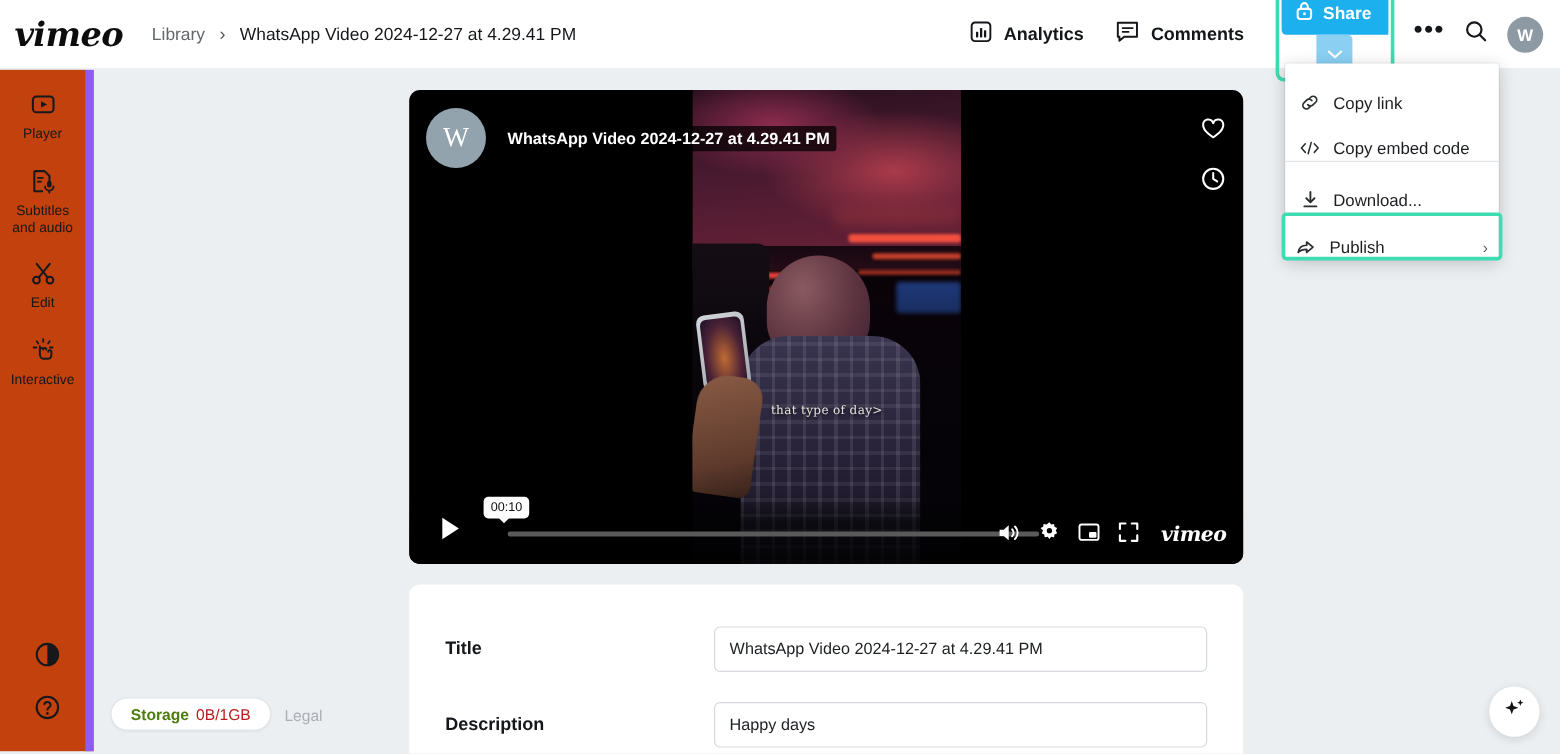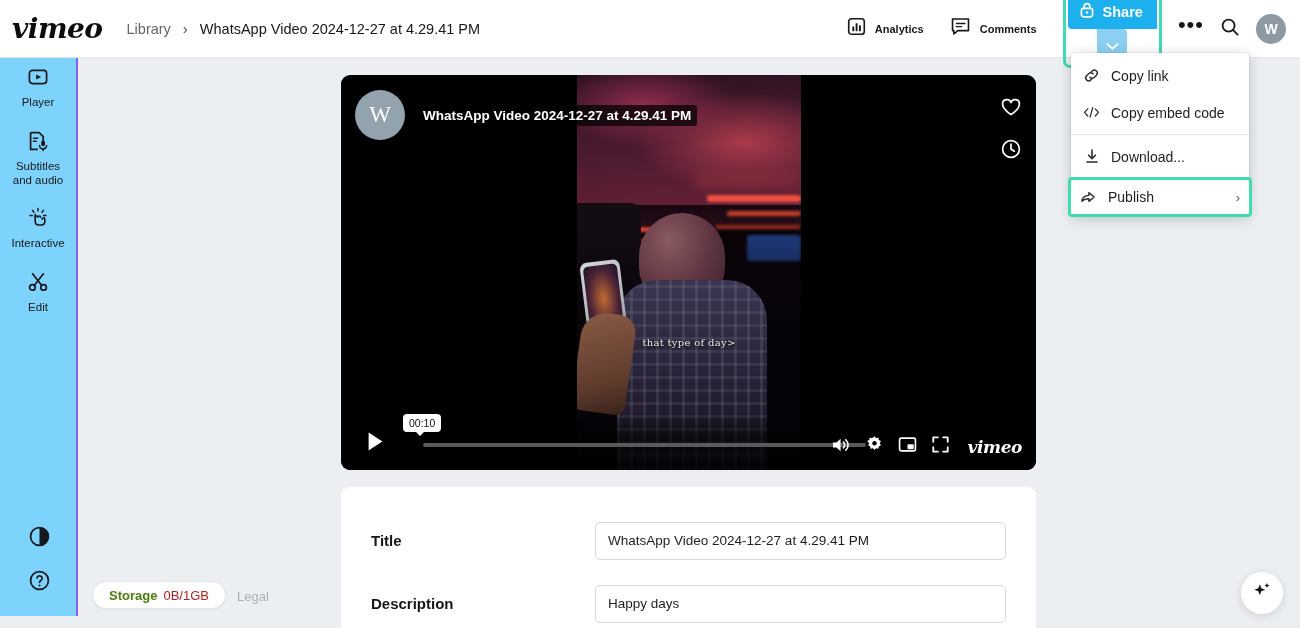--- a/index.html
+++ b/index.html
@@ -27,21 +27,21 @@
     letter-spacing: -0.5px; color: #0d0d0d;
     user-select: none;
   }
   .crumbs { display: flex; align-items: center; margin-left: 24px; }
   .crumb-lib { font-size: 14.5px; color: #62676c; }
   .crumb-sep { margin: 0 12px; color: #4a4f54; font-size: 15px; line-height: 1; }
   .crumb-cur { font-size: 14.5px; color: #15171a; }
 
   .header-right { margin-left: auto; display: flex; align-items: center; padding-right: 8px; }
   .hdr-item { display: flex; align-items: center; gap: 9px; margin-right: 26px; cursor: pointer; }
-  .hdr-item .lbl { font-size: 11px; font-weight: 700; color: #14171a; }
+  .hdr-item .lbl { font-size: 15px; font-weight: 700; color: #14171a; }
 
   .share-wrap { position: relative; display: flex; align-items: center; }
   .share-hl {
     position: relative;
     border: 3px solid #3edcb2;
     border-radius: 7px;
     padding: 2px;
     display: flex; align-items: center; flex-direction: column;
   }
   .share-btn {
@@ -68,36 +68,36 @@
   
   .dropdown {
     position: absolute; top: 53px; left: 1071px; width: 178px;
     background: #ffffff;
     border-radius: 3px;
     box-shadow: 0 3px 14px rgba(0,0,0,.20), 0 0 0 1px rgba(0,0,0,.05);
     z-index: 60;
     padding: 4px 0 0 0;
   }
   .dd-item {
-    display: flex; align-items: center; gap: 11px;
+    display: flex; align-items: flex-end; gap: 11px;
     height: 37px; padding: 0 12px; cursor: pointer;
     font-size: 14px; color: #1b1d20;
   }
   .dd-item .dd-ic { width: 17px; display: flex; align-items: center; justify-content: center; color: #2a2d31; }
   .dd-sep { height: 1px; background: #e3e6e8; margin: 3px 0; }
   .dd-item.highlight {
     border: 3px solid #3edcb2; border-radius: 4px;
     margin: 2px -3px -1px -3px; height: 40px; padding: 0 9px;
   }
   .dd-chev { margin-left: auto; color: #5c6166; font-size: 13px; }
 
   
   .sidebar {
-    position: absolute; top: 46px; left: 0; width: 78px; height: 570px;
-    background: #7dd3fc; border-right: 2px solid #8b5cf6;
+    position: absolute; top: 56px; left: 0; width: 78px; height: 570px;
+    background: #c2410c; border-right: 7px solid #8b5cf6;
     z-index: 20;
   }
   .side-item {
     display: flex; flex-direction: column; align-items: center;
     padding-top: 18px; cursor: pointer;
   }
   .side-item .s-ic { height: 26px; display: flex; align-items: center; justify-content: center; }
   .side-item .s-lbl {
     margin-top: 6px; font-size: 11.5px; color: #16181b; text-align: center; line-height: 1.2;
   }
@@ -397,37 +397,37 @@
           <path d="M12.6 15.4a3.5 3.5 0 007 0" stroke="#16181b" stroke-width="1.5" stroke-linecap="round"></path>
           <path d="M16.1 18.9v1.6" stroke="#16181b" stroke-width="1.5" stroke-linecap="round"></path>
         </svg>
       </span>
       <span class="s-lbl"><span>Subtitles</span><br><span>and audio</span></span>
     </div>
 
     <div class="side-item">
       <span class="s-ic">
         <svg width="22" height="22" viewBox="0 0 22 22" fill="none">
+          <circle cx="5.4" cy="16.4" r="2.8" stroke="#16181b" stroke-width="1.7"></circle>
+          <circle cx="16.6" cy="16.4" r="2.8" stroke="#16181b" stroke-width="1.7"></circle>
+          <path d="M7.4 14.2L16.4 2.8M14.6 14.2L5.6 2.8" stroke="#16181b" stroke-width="1.7" stroke-linecap="round"></path>
+        </svg>
+      </span>
+      <span class="s-lbl">Edit</span>
+    </div>
+
+    <div class="side-item">
+      <span class="s-ic">
+        <svg width="22" height="22" viewBox="0 0 22 22" fill="none">
           <path d="M11 1.6v2.2M5.6 3.4l1.3 1.8M16.4 3.4l-1.3 1.8M3 8.6h2.2M18.8 8.6h-2.2" stroke="#16181b" stroke-width="1.5" stroke-linecap="round"></path>
           <path d="M8.2 7.6v6.6c0 2.2 1.5 3.8 3.6 3.8h2.6c2 0 3.4-1.4 3.4-3.4v-2.4c0-.8-.6-1.4-1.3-1.4s-1.3.6-1.3 1.4" stroke="#16181b" stroke-width="1.6" stroke-linecap="round" stroke-linejoin="round"></path>
           <path d="M8.2 10.3a1.35 1.35 0 112.7 0M10.9 10.3a1.35 1.35 0 112.7 0" stroke="#16181b" stroke-width="1.6" stroke-linecap="round"></path>
         </svg>
       </span>
       <span class="s-lbl">Interactive</span>
-    </div>
-
-    <div class="side-item">
-      <span class="s-ic">
-        <svg width="22" height="22" viewBox="0 0 22 22" fill="none">
-          <circle cx="5.4" cy="16.4" r="2.8" stroke="#16181b" stroke-width="1.7"></circle>
-          <circle cx="16.6" cy="16.4" r="2.8" stroke="#16181b" stroke-width="1.7"></circle>
-          <path d="M7.4 14.2L16.4 2.8M14.6 14.2L5.6 2.8" stroke="#16181b" stroke-width="1.7" stroke-linecap="round"></path>
-        </svg>
-      </span>
-      <span class="s-lbl">Edit</span>
     </div>
 
     <div class="side-bottom">
       <div class="sb-ic">
         <span>
           <svg width="23" height="23" viewBox="0 0 24 24" fill="none">
             <circle cx="12" cy="12" r="9.3" stroke="#16181b" stroke-width="1.8"></circle>
             <path d="M12 2.7a9.3 9.3 0 010 18.6z" fill="#16181b"></path>
           </svg>
         </span>

